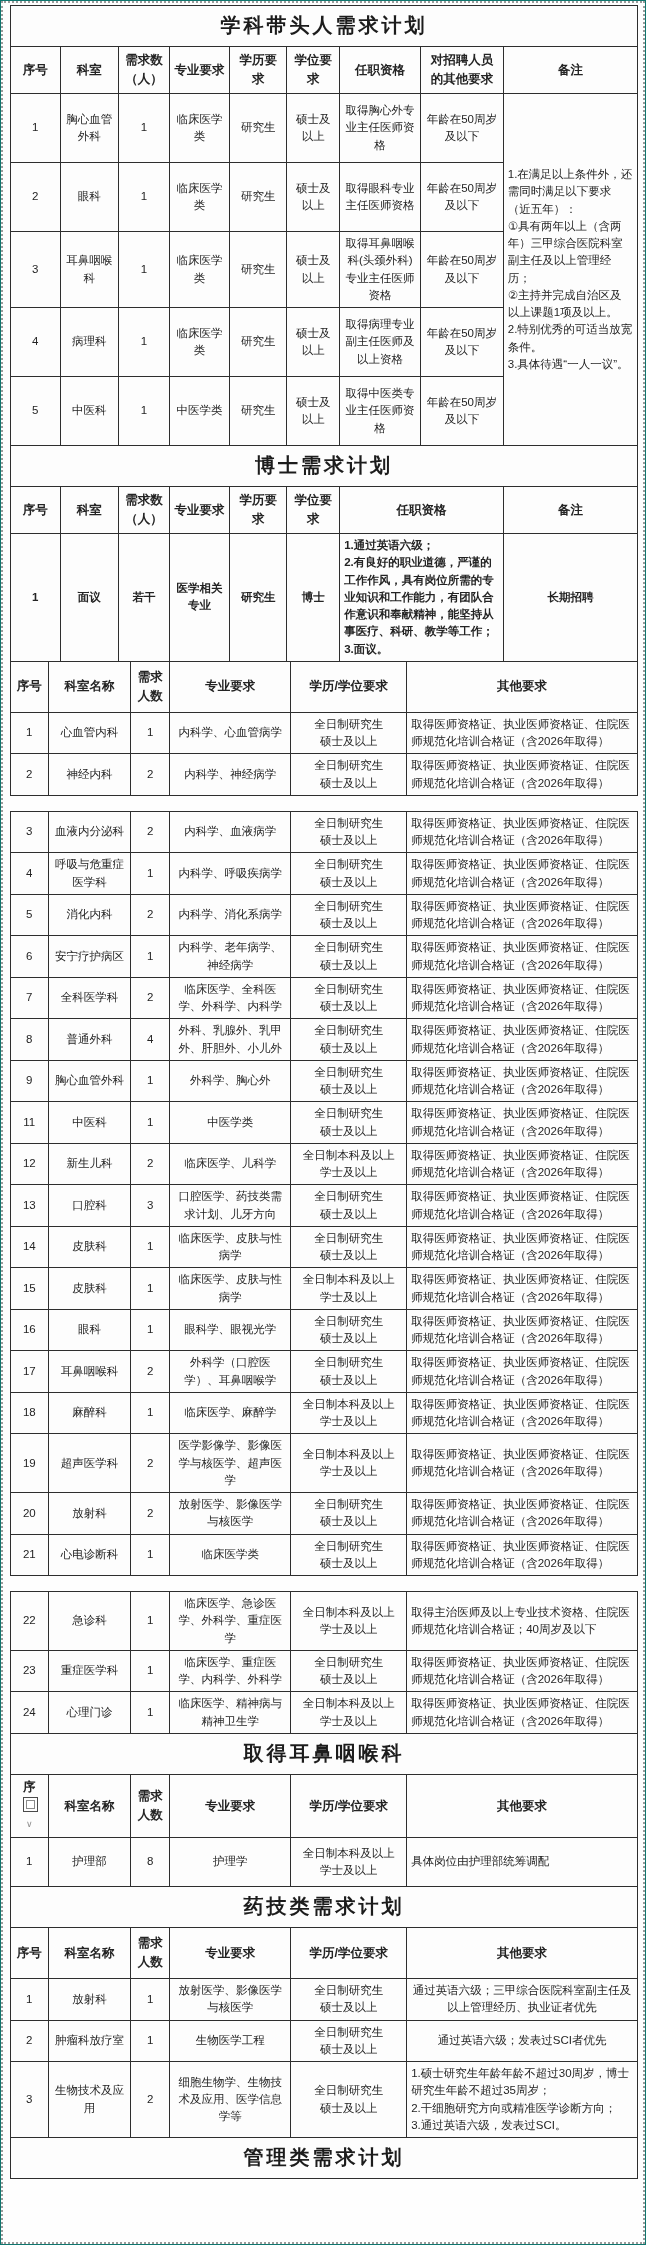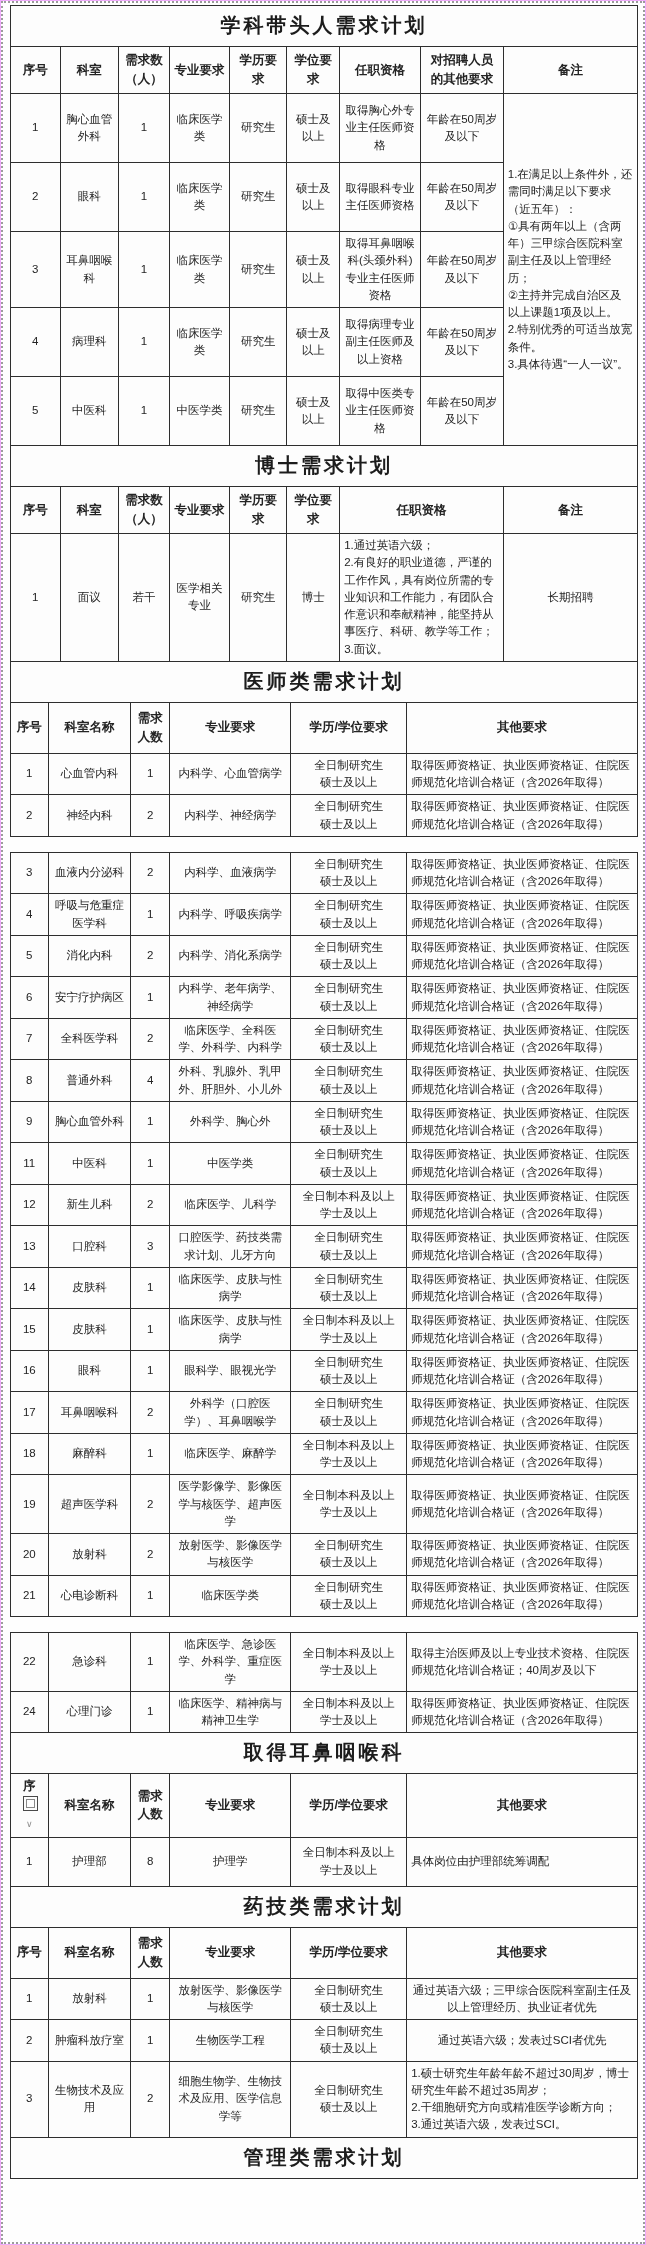--- a/index.html
+++ b/index.html
@@ -1,34 +1,34 @@
 <!DOCTYPE html>
 <html><head>
 <meta charset="utf-8">
 <style>
   html,body{margin:0;padding:0;background:#ffffff;}
   body{font-family:"Liberation Sans","DejaVu Sans",sans-serif;}
-  .page{width:646px;height:2245px;box-sizing:border-box;background:#f0abfc;overflow:hidden;}
+  .page{width:646px;height:2245px;box-sizing:border-box;background:#0f766e;overflow:hidden;}
   .edge{box-sizing:border-box;margin:1px;width:644px;height:2243px;border:2px dotted #9b9b9b;
         padding:2px 5px 10px 7px;background:#fefefe;}
   .edge > *{margin-top:-1px;}
   .edge > *:first-child{margin-top:0;}
   .gap{height:15px;border:none !important;background:transparent;margin-top:0 !important;}
   .gap + table{margin-top:0;}
   .title-bar{border:1px solid #2e2e2e;text-align:center;font-weight:bold;font-size:20px;
              color:#1c1c1c;padding:6px 0 7px 0;letter-spacing:3px;background:#fdfdfd;}
   table.tbl{border-collapse:collapse;width:100%;table-layout:fixed;background:#fdfdfd;}
   .tbl th,.tbl td{border:1px solid #2e2e2e;color:#242424;text-align:center;vertical-align:middle;
                   padding:3px 4px;line-height:1.5;white-space:pre-line;word-break:break-all;}
   .tbl th{font-weight:bold;font-size:12.5px;height:40px;}
   .tbl td{font-size:11.5px;}
   .tbl td.al{text-align:left;}
   
   .tbl-leader-plan tbody td{height:62px;}
-  .tbl-phd-plan tbody td{height:116px;}
+  .tbl-phd-plan tbody td{height:116px;font-weight:bold;}
   .tbl-physician-plan-part1 th,.tbl-nursing-plan th,.tbl-pharmtech-plan th,.tbl-management-plan th{height:44px;}
   .tbl-physician-plan-part1 tbody td,.tbl-physician-plan-part2 tbody td,
   .tbl-physician-plan-part3 tbody td{height:33px;}
   .tbl-nursing-plan tbody td{height:42px;}
   .tbl-pharmtech-plan tbody td{height:33px;}
   
   .frame-ico{display:inline-block;width:13px;height:13px;border:1px solid #4a4a4a;
              box-shadow:inset 0 0 0 2px #fdfdfd, inset 0 0 0 3px #8a8a8a;
              vertical-align:-2px;margin:0 3px 0 5px;background:#fff;}
   .chev{font-size:9px;color:#8d8d8d;font-weight:normal;vertical-align:1px;}
@@ -154,21 +154,20 @@
             <td>医学相关专业</td>
             <td>研究生</td>
             <td>博士</td>
             <td class="al">1.通过英语六级；
 2.有良好的职业道德，严谨的工作作风，具有岗位所需的专业知识和工作能力，有团队合作意识和奉献精神，能坚持从事医疗、科研、教学等工作；
 3.面议。</td>
             <td>长期招聘</td>
           </tr>
         </tbody>
       </table>
-      <div class="title-bar">医师类需求计划</div>
       <table class="tbl tbl-physician-plan-part1">
         <colgroup>
           <col style="width: 6%;">
           <col style="width: 13.2%;">
           <col style="width: 6.2%;">
           <col style="width: 19.3%;">
           <col style="width: 18.5%;">
           <col style="width: 36.8%;">
         </colgroup>
         <thead>
@@ -391,20 +390,29 @@
           <tr>
             <td>22</td>
             <td>急诊科</td>
             <td>1</td>
             <td>临床医学、急诊医学、外科学、重症医学</td>
             <td>全日制本科及以上
 学士及以上</td>
             <td class="al">取得主治医师及以上专业技术资格、住院医师规范化培训合格证；40周岁及以下</td>
           </tr>
           <tr>
+            <td>23</td>
+            <td>重症医学科</td>
+            <td>1</td>
+            <td>临床医学、重症医学、内科学、外科学</td>
+            <td>全日制研究生
+硕士及以上</td>
+            <td class="al">取得医师资格证、执业医师资格证、住院医师规范化培训合格证（含2026年取得）</td>
+          </tr>
+          <tr>
             <td>24</td>
             <td>心理门诊</td>
             <td>1</td>
             <td>临床医学、精神病与精神卫生学</td>
             <td>全日制本科及以上
 学士及以上</td>
             <td class="al">取得医师资格证、执业医师资格证、住院医师规范化培训合格证（含2026年取得）</td>
           </tr>
         </tbody>
       </table>

